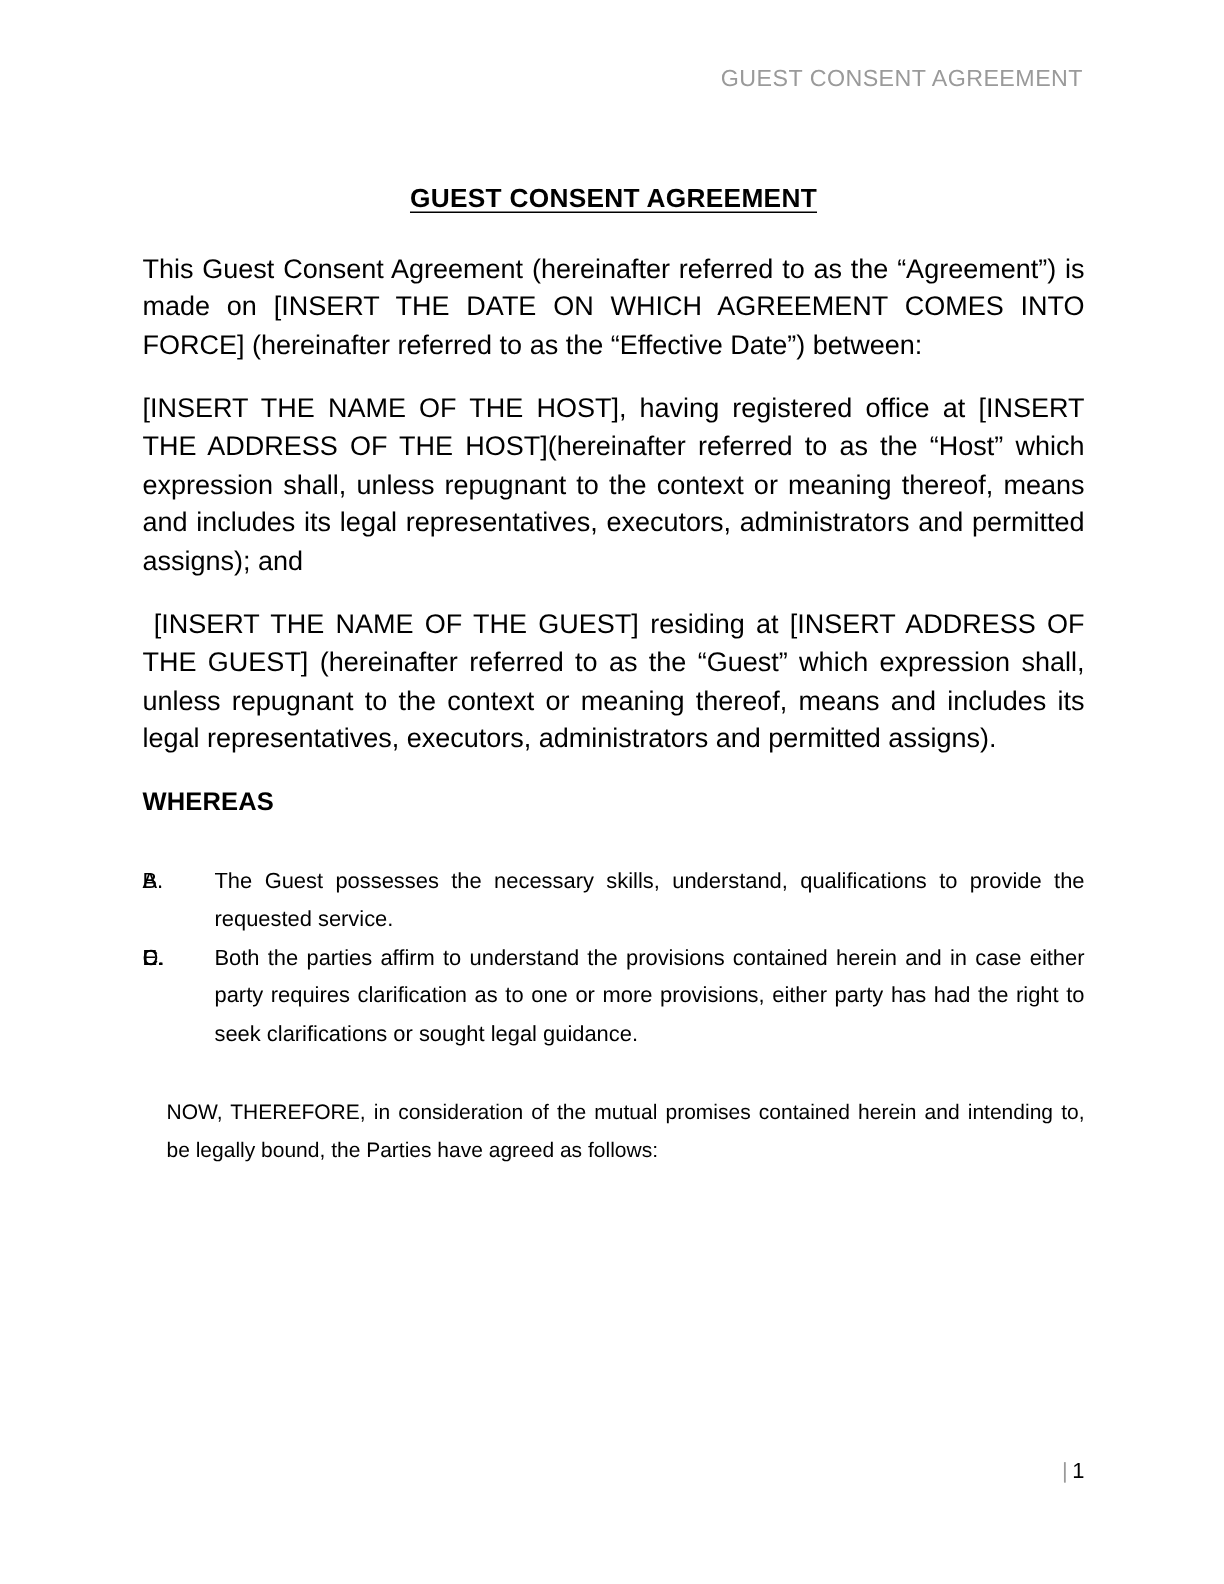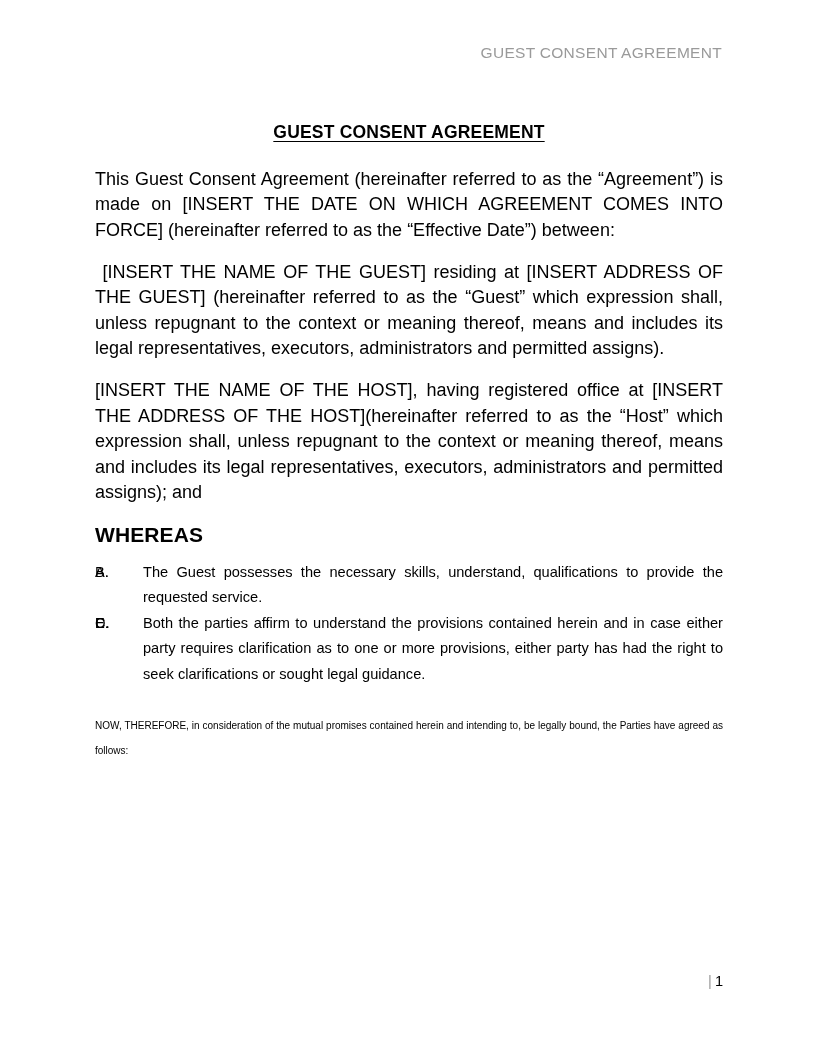--- a/index.html
+++ b/index.html
@@ -61,24 +61,24 @@
     font-size: 18px;
     line-height: 25.6px;
     text-align: justify;
     text-justify: inter-word;
     margin: 0 0 16px 0;
     white-space: pre-wrap;
   }
   p.para:last-child { margin-bottom: 0; }
 
   .whereas {
-    font-size: 21px;
+    font-size: 17px;
     font-weight: bold;
     line-height: 25.6px;
-    margin: 0 0 12px 0;
+    margin: 0 0 28px 0;
     letter-spacing: 0.1px;
   }
 
   
   .lettered-list {
     margin: 0 0 0 0;
     padding: 0;
     list-style: none;
   }
   .lettered-list li {
@@ -94,25 +94,25 @@
     position: absolute;
     left: 0;
     top: 0;
     width: 40px;
     text-align: left;
     font-size: 14.6px;
     line-height: 25.6px;
   }
 
   .closing-para {
-    font-size: 10px;
+    font-size: 14px;
     line-height: 25.6px;
     text-align: justify;
     text-justify: inter-word;
-    margin: 25px 0 0 0;
+    margin: 25px 0 0 16px;
   }
 
   
   .doc-footer {
     position: absolute;
     left: 95px;
     top: 972px;
     width: 628px;
     text-align: right;
     font-size: 14.6px;
@@ -135,22 +135,22 @@
     <span>GUEST CONSENT AGREEMENT</span>
   </div>
 
   <div class="doc-body">
 
     <h1 class="doc-title">
       <span class="u">GUEST CONSENT AGREEMENT</span>
     </h1>
 
     <p class="para">This Guest Consent Agreement (hereinafter referred to as the “Agreement”) is made on [INSERT THE DATE ON WHICH AGREEMENT COMES INTO FORCE] (hereinafter referred to as the “Effective Date”) between:</p>
+    <p class="para">[INSERT THE NAME OF THE HOST], having registered office at [INSERT THE ADDRESS OF THE HOST](hereinafter referred to as the “Host” which expression shall, unless repugnant to the context or meaning thereof, means and includes its legal representatives, executors, administrators and permitted assigns); and</p>
     <p class="para"> [INSERT THE NAME OF THE GUEST] residing at [INSERT ADDRESS OF THE GUEST] (hereinafter referred to as the “Guest” which expression shall, unless repugnant to the context or meaning thereof, means and includes its legal representatives, executors, administrators and permitted assigns).</p>
-    <p class="para">[INSERT THE NAME OF THE HOST], having registered office at [INSERT THE ADDRESS OF THE HOST](hereinafter referred to as the “Host” which expression shall, unless repugnant to the context or meaning thereof, means and includes its legal representatives, executors, administrators and permitted assigns); and</p>
 
     <div class="whereas">WHEREAS</div>
 
     <ol class="lettered-list">
       <li>
         <span class="marker">A.</span>
       </li>
       <li>
         <span class="marker">B.</span>
         <span>The Guest possesses the necessary skills, understand, qualifications to provide the requested service.</span>

